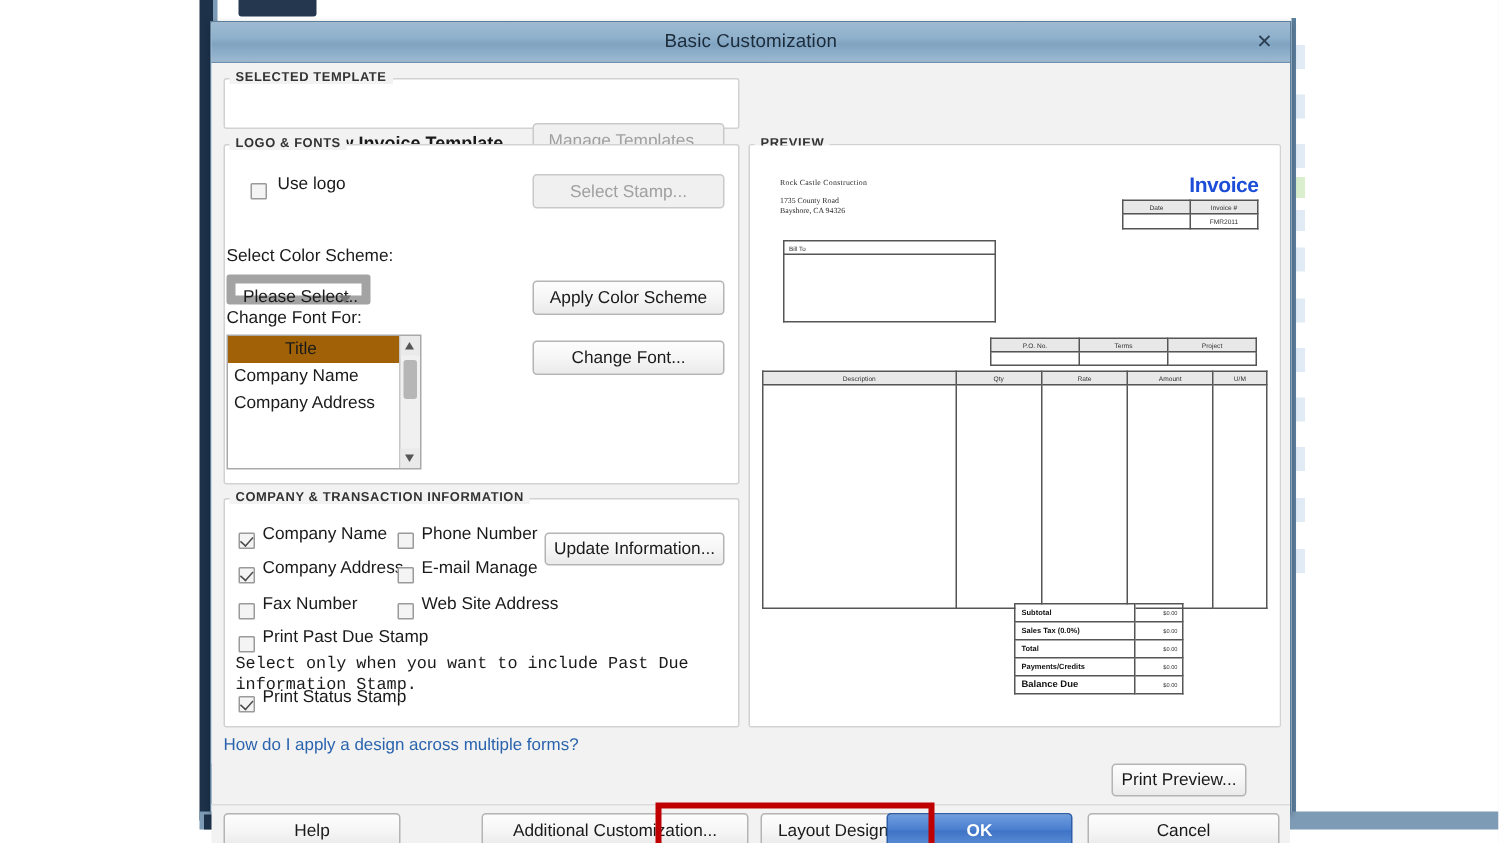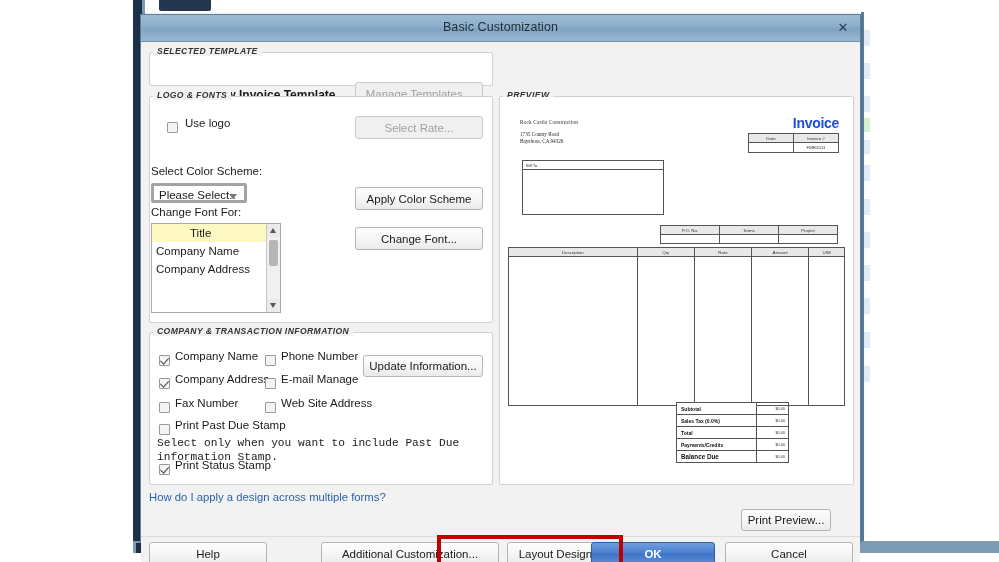--- a/index.html
+++ b/index.html
@@ -42,21 +42,21 @@
     color:#2b3e52;font-size:13px;line-height:18px;text-align:center;cursor:pointer;
   }
 
   .dlg-body{position:relative;width:100%;height:467px;background:#f2f2f2;}
 
   
   .group{position:absolute;background:#ffffff;border:1px solid #d2d2d2;border-radius:2px;box-sizing:border-box;}
   .group-legend{
     position:absolute;background:#f2f2f2;padding:0 4px;
     font-size:8.6px;font-weight:bold;color:#333;letter-spacing:.4px;
-    text-transform:uppercase;white-space:nowrap;font-style:italic;
+    text-transform:uppercase;white-space:nowrap;
   }
 
   #grp-selected{left:8px;top:10px;width:344px;height:34px;}
   #lg-selected{left:12px;top:4px;}
   #grp-logo{left:8px;top:54px;width:344px;height:227px;}
   #lg-logo{left:12px;top:48px;}
   #grp-company{left:8px;top:290px;width:344px;height:153px;}
   #lg-company{left:12px;top:284px;}
   #grp-preview{left:358px;top:54px;width:355px;height:389px;}
   #lg-preview{left:362px;top:48px;}
@@ -92,33 +92,33 @@
     border:solid #4a4a4a;border-width:0 1.6px 1.6px 0;transform:rotate(42deg);
   }
   .cb-label{position:absolute;font-size:11.5px;color:#1a1a1a;white-space:nowrap;}
 
   .plain-label{position:absolute;font-size:11.5px;color:#1a1a1a;white-space:nowrap;}
   .help-text{position:absolute;font-size:11.2px;color:#1a1a1a;line-height:14px;font-family:Liberation Mono, monospace;}
 
   
   .combo{
     position:absolute;left:10px;top:141px;width:96px;height:20px;box-sizing:border-box;
-    background:#ffffff;border:3px solid #a3a3a3;border-radius:2px;cursor:pointer;
+    background:#ffffff;border:6px solid #a3a3a3;border-radius:2px;cursor:pointer;
   }
   .combo .val{position:absolute;left:5px;top:3px;font-size:11.5px;color:#1a1a1a;}
   .combo .arrow{position:absolute;right:7px;top:8px;width:0;height:0;
     border-left:4px solid transparent;border-right:4px solid transparent;border-top:5px solid #777;}
 
   
   .listbox{
     position:absolute;left:10px;top:181px;width:130px;height:90px;box-sizing:border-box;
     background:#ffffff;border:1px solid #a9a9a9;overflow:hidden;
   }
   .listbox .li{height:18px;line-height:18px;padding-left:4px;font-size:11.5px;color:#1a1a1a;cursor:pointer;}
-  .listbox .li.sel{background:#fef9c3;padding-left:38px;}
+  .listbox .li.sel{background:#a16207;padding-left:38px;}
   .lb-scroll{position:absolute;right:0;top:0;width:13px;height:88px;background:#f0f0f0;border-left:1px solid #c6c6c6;}
   .lb-arrow{position:absolute;left:0;width:13px;height:13px;background:#eaeaea;cursor:pointer;}
   .lb-arrow.up{top:0;}
   .lb-arrow.dn{bottom:0;}
   .lb-arrow i{position:absolute;left:3px;width:0;height:0;border-left:3.5px solid transparent;border-right:3.5px solid transparent;}
   .lb-arrow.up i{top:4px;border-bottom:5px solid #555;}
   .lb-arrow.dn i{top:4px;border-top:5px solid #555;}
   .lb-thumb{position:absolute;left:2px;top:16px;width:9px;height:26px;background:#b6b6b6;border-radius:2px;cursor:pointer;}
 
   .link{position:absolute;left:8px;top:449px;font-size:11.3px;color:#2a63ad;cursor:pointer;}
@@ -203,21 +203,21 @@
       <div class="group" id="grp-selected"></div>
       <div class="group-legend" id="lg-selected">SELECTED TEMPLATE</div>
       <div class="tpl-name">Copy of: New Invoice Template</div>
       <div class="btn disabled" id="btn-manage">Manage Templates...</div>
 
       <div class="group" id="grp-logo"></div>
       <div class="group-legend" id="lg-logo">LOGO &amp; FONTS</div>
 
       <div class="cb" style="left:26px;top:80px;"></div>
       <div class="cb-label" style="left:44px;top:75px;">Use logo</div>
-      <div class="btn disabled" id="btn-selectlogo">Select Rate...</div>
+      <div class="btn disabled" id="btn-selectlogo">Select Stamp...</div>
 
       <div class="plain-label" style="left:10px;top:123px;">Select Color Scheme:</div>
       <div class="combo">
         <div class="val">Please Select..</div>
         <div class="arrow"></div>
       </div>
       <div class="btn" id="btn-applycolor">Apply Color Scheme</div>
 
       <div class="plain-label" style="left:10px;top:164px;">Change Font For:</div>
       <div class="listbox">

